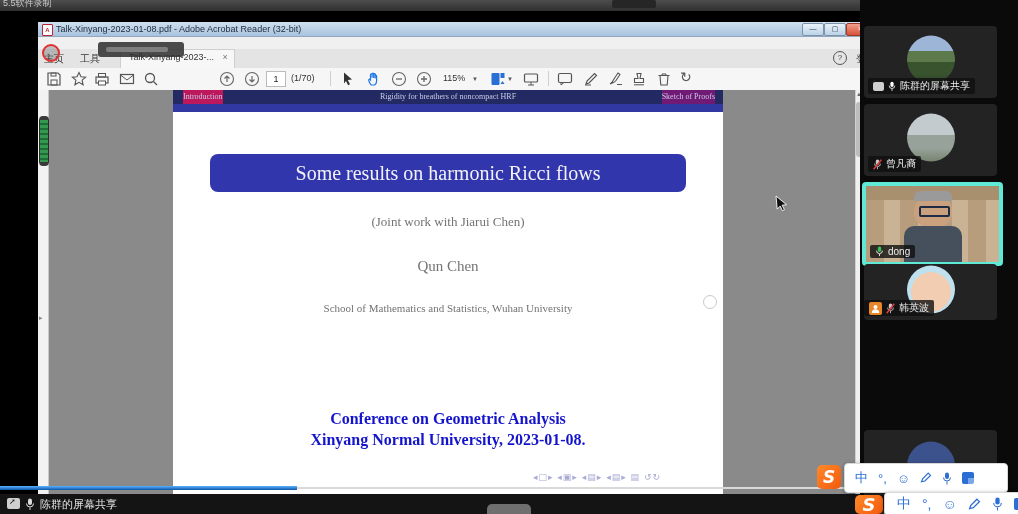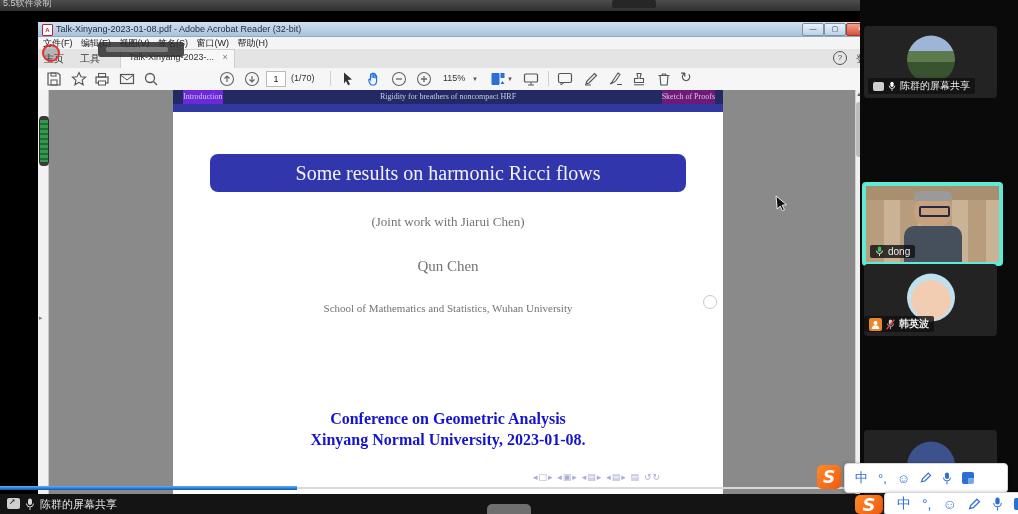--- a/index.html
+++ b/index.html
@@ -147,30 +147,20 @@
   <div class="abs win">
 
     <div class="abs win-title">
       <span class="pdficon">A</span>
       <span class="txt">Talk-Xinyang-2023-01-08.pdf - Adobe Acrobat Reader (32-bit)</span>
       <span class="winbtn" style="left:764px;">—</span>
       <span class="winbtn" style="left:786px;">▢</span>
       <span class="winbtn close" style="left:808px;width:26px;">×</span>
     </div>
 
-    <div class="abs menubar">
-      <span class="wrap">
-        <span>文件(F)</span>
-        <span>编辑(E)</span>
-        <span>视图(V)</span>
-        <span>签名(S)</span>
-        <span>窗口(W)</span>
-        <span>帮助(H)</span>
-      </span>
-    </div>
 
     <div class="abs tabbar">
       <span class="tab-home">主页</span>
       <span class="tab-tools">工具</span>
       <span class="tab-doc">
         <span>Talk-Xinyang-2023-...</span>
         <span class="x">×</span>
       </span>
       <span class="helpq">?</span>
       <span class="signin">登录</span>
@@ -262,21 +252,21 @@
     </div>
 
     <div class="abs content">
       <div class="leftstrip"></div>
       <div class="leftarrow">▸</div>
       <div class="greenwidget"></div>
 
       <div class="slide">
         <div class="shead">
           <span class="c">Rigidity for breathers of noncompact HRF</span>
-          <span class="l" style="background:#6d28d9;">Introduction</span>
+          <span class="l" style="background:#be185d;">Introduction</span>
           <span class="r" style="background:#701a75;">Sketch of Proofs</span>
         </div>
         <div class="ssub"></div>
         <div class="stitle">Some results on harmonic Ricci flows</div>
         <div class="sline joint">(Joint work with Jiarui Chen)</div>
         <div class="sline author">Qun Chen</div>
         <div class="sline affil">School of Mathematics and Statistics, Wuhan University</div>
         <div class="conf">
           <div>Conference on Geometric Analysis</div>
           <div>Xinyang Normal University,  2023-01-08.</div>
@@ -332,40 +322,52 @@
         <span class="shareico" style="position:static;width:11px;height:9px;"></span>
         <svg width="8" height="11" viewBox="0 0 10 13">
             <rect x="3" y="0.5" width="4" height="6.5" rx="2" fill="#fff"></rect>
             <path d="M1.5 5.5a3.5 3.5 0 0 0 7 0" stroke="#fff" fill="none"></path>
             <line x1="5" y1="9.5" x2="5" y2="12" stroke="#fff"></line>
           </svg>
         <span>陈群的屏幕共享</span>
       </div>
     </div>
 
+    <div class="tile" style="top:104px;height:72px;">
+      <div class="avatar av2"></div>
+      <div class="namepill">
+        <svg width="9" height="11" viewBox="0 0 10 13">
+            <rect x="3" y="0.5" width="4" height="6.5" rx="2" fill="#ccc"></rect>
+            <path d="M1.5 5.5a3.5 3.5 0 0 0 7 0" stroke="#ccc" fill="none"></path>
+            <line x1="5" y1="9.5" x2="5" y2="12" stroke="#ccc"></line>
+            <line x1="0.5" y1="12" x2="9.5" y2="1" stroke="#e03c3c" stroke-width="1.8"></line>
+          </svg>
+        <span>曾凡裔</span>
+      </div>
+    </div>
 
     <div class="tile active" style="top:182px;height:76px;">
       <div class="vid3">
         <div class="shelf"></div>
         <div class="person head" style="left:48px;top:8px;width:38px;height:34px;"></div>
         <div class="hairband" style="left:48px;top:5px;width:38px;height:10px;"></div>
         <div class="glasses" style="left:53px;top:20px;width:27px;height:7px;"></div>
         <div class="person" style="left:38px;top:40px;width:58px;height:36px;background:#46505c;border-radius:10px 10px 0 0;"></div>
       </div>
       <div class="namepill">
         <svg width="9" height="11" viewBox="0 0 10 13">
             <rect x="3" y="0.5" width="4" height="6.5" rx="2" fill="#35c759"></rect>
             <path d="M1.5 5.5a3.5 3.5 0 0 0 7 0" stroke="#fff" fill="none"></path>
             <line x1="5" y1="9.5" x2="5" y2="12" stroke="#fff"></line>
           </svg>
         <span>dong</span>
       </div>
     </div>
 
-    <div class="tile" style="top:264px;height:72px;font-weight:bold;">
+    <div class="tile" style="top:264px;height:56px;">
       <div class="avatar av4"></div>
       <div class="namepill" style="left:0;bottom:4px;">
         <span class="personbadge">
             <svg width="9" height="9" viewBox="0 0 9 9">
               <circle cx="4.5" cy="3" r="2" fill="#fff"></circle>
               <path d="M0.8 9a3.7 3.7 0 0 1 7.4 0z" fill="#fff"></path>
             </svg>
           </span>
         <svg width="9" height="11" viewBox="0 0 10 13">
             <rect x="3" y="0.5" width="4" height="6.5" rx="2" fill="#ccc"></rect>

